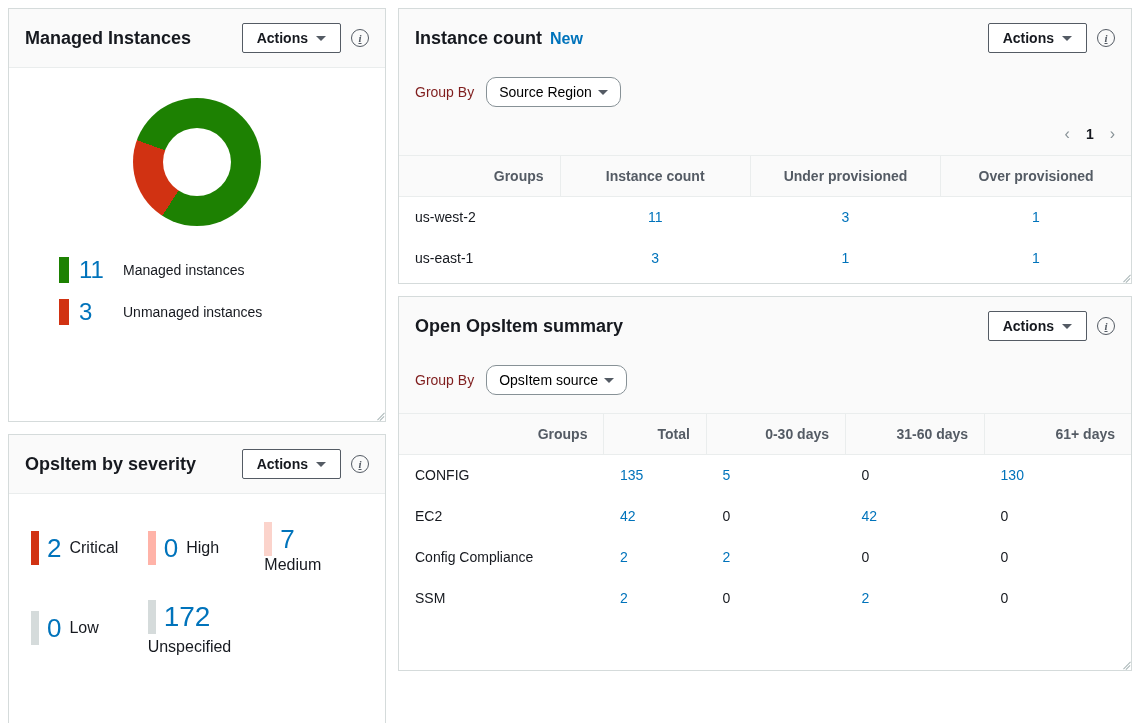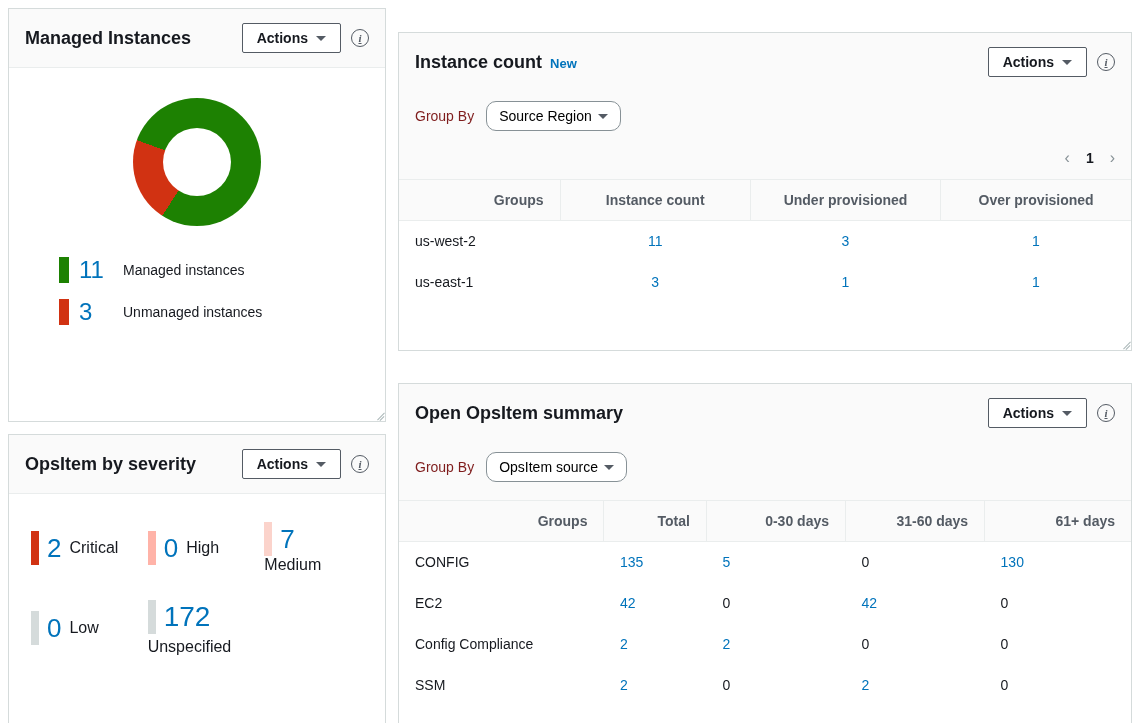--- a/index.html
+++ b/index.html
@@ -4,21 +4,21 @@
 <style>
 * { box-sizing: border-box; margin: 0; padding: 0; }
 body { font-family: "Amazon Ember", "Helvetica Neue", Arial, sans-serif; background: #fff; color: #16191f; font-size: 14px; }
 .dashboard { display: grid; grid-template-columns: 378px 1fr; gap: 12px; padding: 8px; width: 1140px; }
 .left-col { display: flex; flex-direction: column; gap: 12px; }
 .right-col { display: flex; flex-direction: column; gap: 12px; }
 .panel { border: 1px solid #d5dbdb; background: #fff; position: relative; }
 .panel-header { display: flex; align-items: center; justify-content: space-between; padding: 14px 16px; border-bottom: 1px solid #eaeded; background: #fafafa; }
 .panel-title-wrap { display: flex; align-items: baseline; gap: 8px; }
 .panel-title { font-size: 18px; font-weight: 700; color: #16191f; }
-.new-badge { color: #0073bb; font-size: 13px; font-weight: 700; }
+.new-badge { color: #0073bb; font-size: 16px; font-weight: 700; }
 .header-actions { display: flex; align-items: center; gap: 10px; justify-content: flex-end; }
 .actions-btn { display: inline-flex; align-items: center; gap: 8px; border: 1px solid #545b64; background: #fff; padding: 6px 14px; font-size: 14px; font-weight: 700; color: #16191f; cursor: pointer; border-radius: 2px; }
 .caret-down { width: 0; height: 0; border-left: 5px solid transparent; border-right: 5px solid transparent; border-top: 5px solid #545b64; }
 .info-icon { width: 18px; height: 18px; border: 1.5px solid #545b64; border-radius: 50%; display: inline-flex; align-items: center; justify-content: center; font-size: 11px; font-weight: 700; font-style: italic; font-family: serif; cursor: pointer; text-decoration: underline; color: #545b64; }
 .panel-body { padding: 16px; }
 .panel-sub { padding: 10px 16px 18px; display: flex; align-items: center; gap: 12px; }
 .sub-label { font-size: 14px; color: #7f1d1d; }
 .select-btn { display: inline-flex; align-items: center; gap: 6px; border: 1px solid #879196; background: #fff; padding: 6px 12px; font-size: 14px; cursor: pointer; border-radius: 10px; }
 .resize-handle { position: absolute; right: 1px; bottom: 1px; width: 10px; height: 10px; }
 .resize-handle::before, .resize-handle::after { content:""; position:absolute; background: #aab7b8; height:1px; transform: rotate(-45deg); }
@@ -56,22 +56,22 @@
 thead th { text-align: right; font-weight: 700; font-size: 14px; color: #545b64; padding: 12px 16px; background: #fafafa; border-top: 1px solid #eaeded; border-bottom: 1px solid #eaeded; }
 thead th + th { border-left: 1px solid #eaeded; }
 tbody td { padding: 12px 16px; font-size: 14px; border-bottom: 1px solid transparent; }
 tbody tr + tr td { border-top: 1px solid #eaeded; }
 .link-val { color: #0073bb; }
 .plain-val { color: #16191f; }
 .ic-center { text-align: center; }
 
 #panel-managed { height: 414px; }
 #panel-severity { height: 338px; }
-#panel-instance-count { height: 319px; margin-top: 24px; }
-#panel-opsitem-summary { min-height: 375px; margin-top: 20px; }
+#panel-instance-count { height: 276px; }
+#panel-opsitem-summary { min-height: 375px; }
 </style>
 </head>
 <body>
 
 <div class="dashboard">
 
   <div class="left-col">
 
     <div class="panel" id="panel-managed">
       <div class="panel-header">

